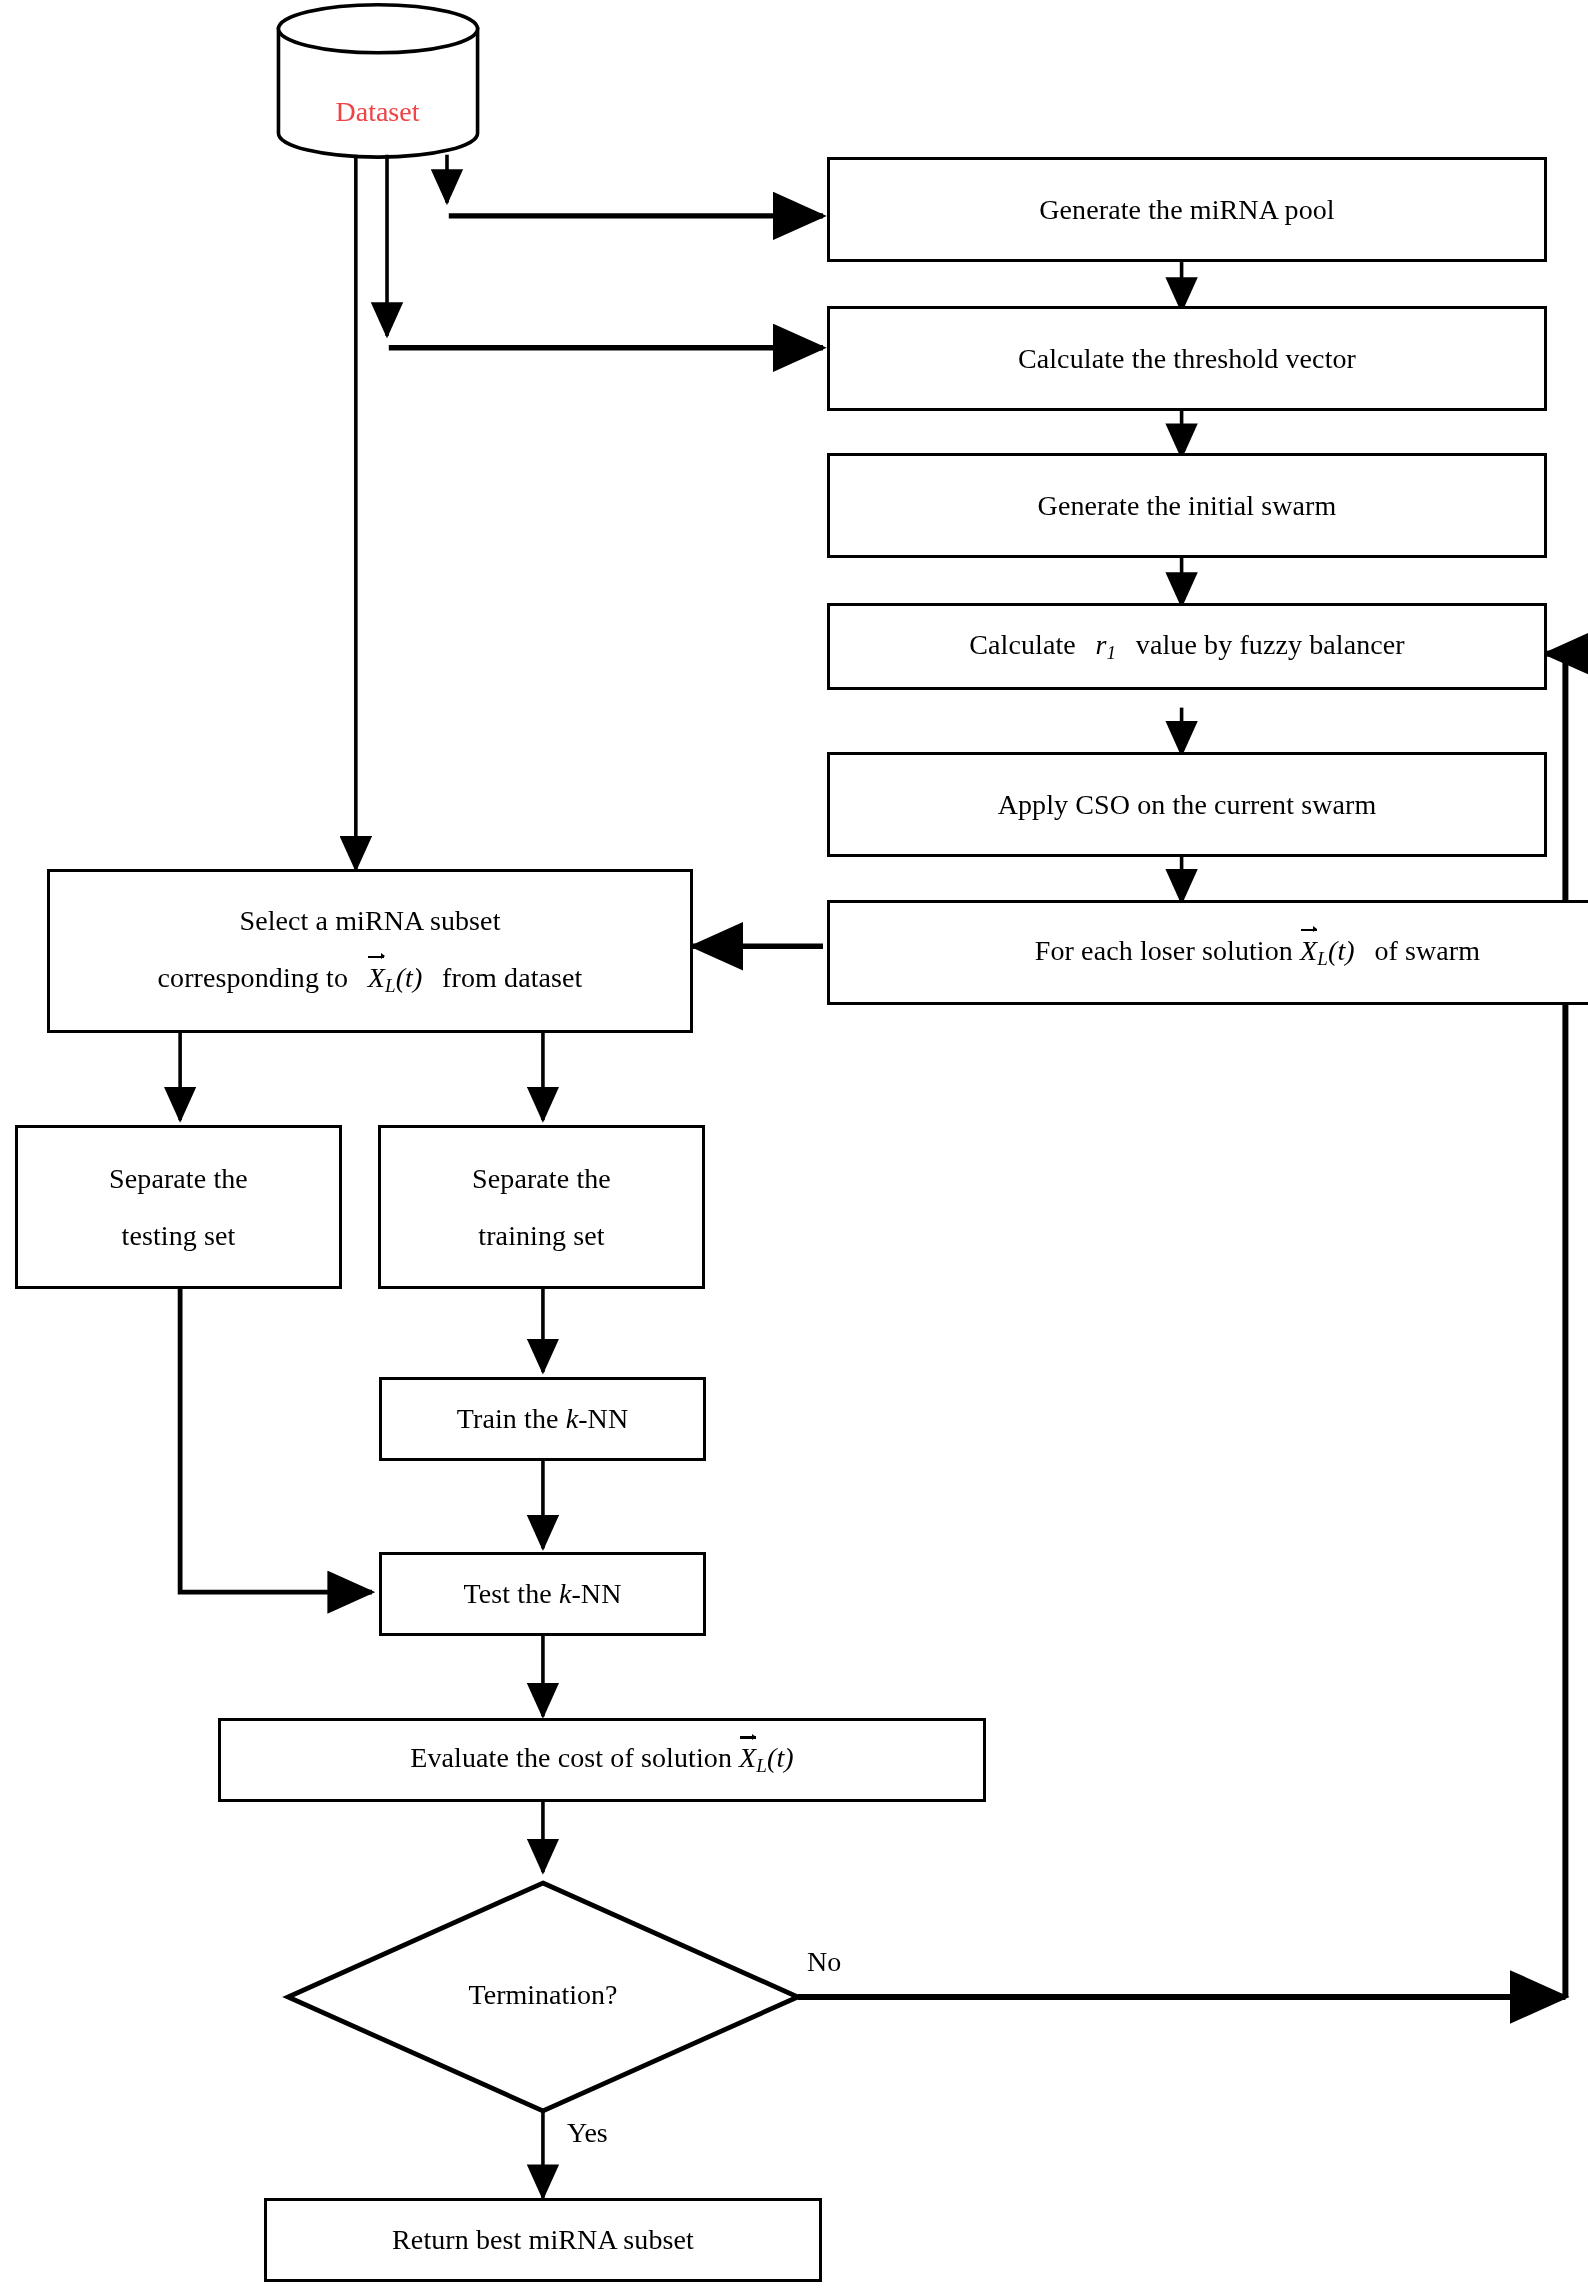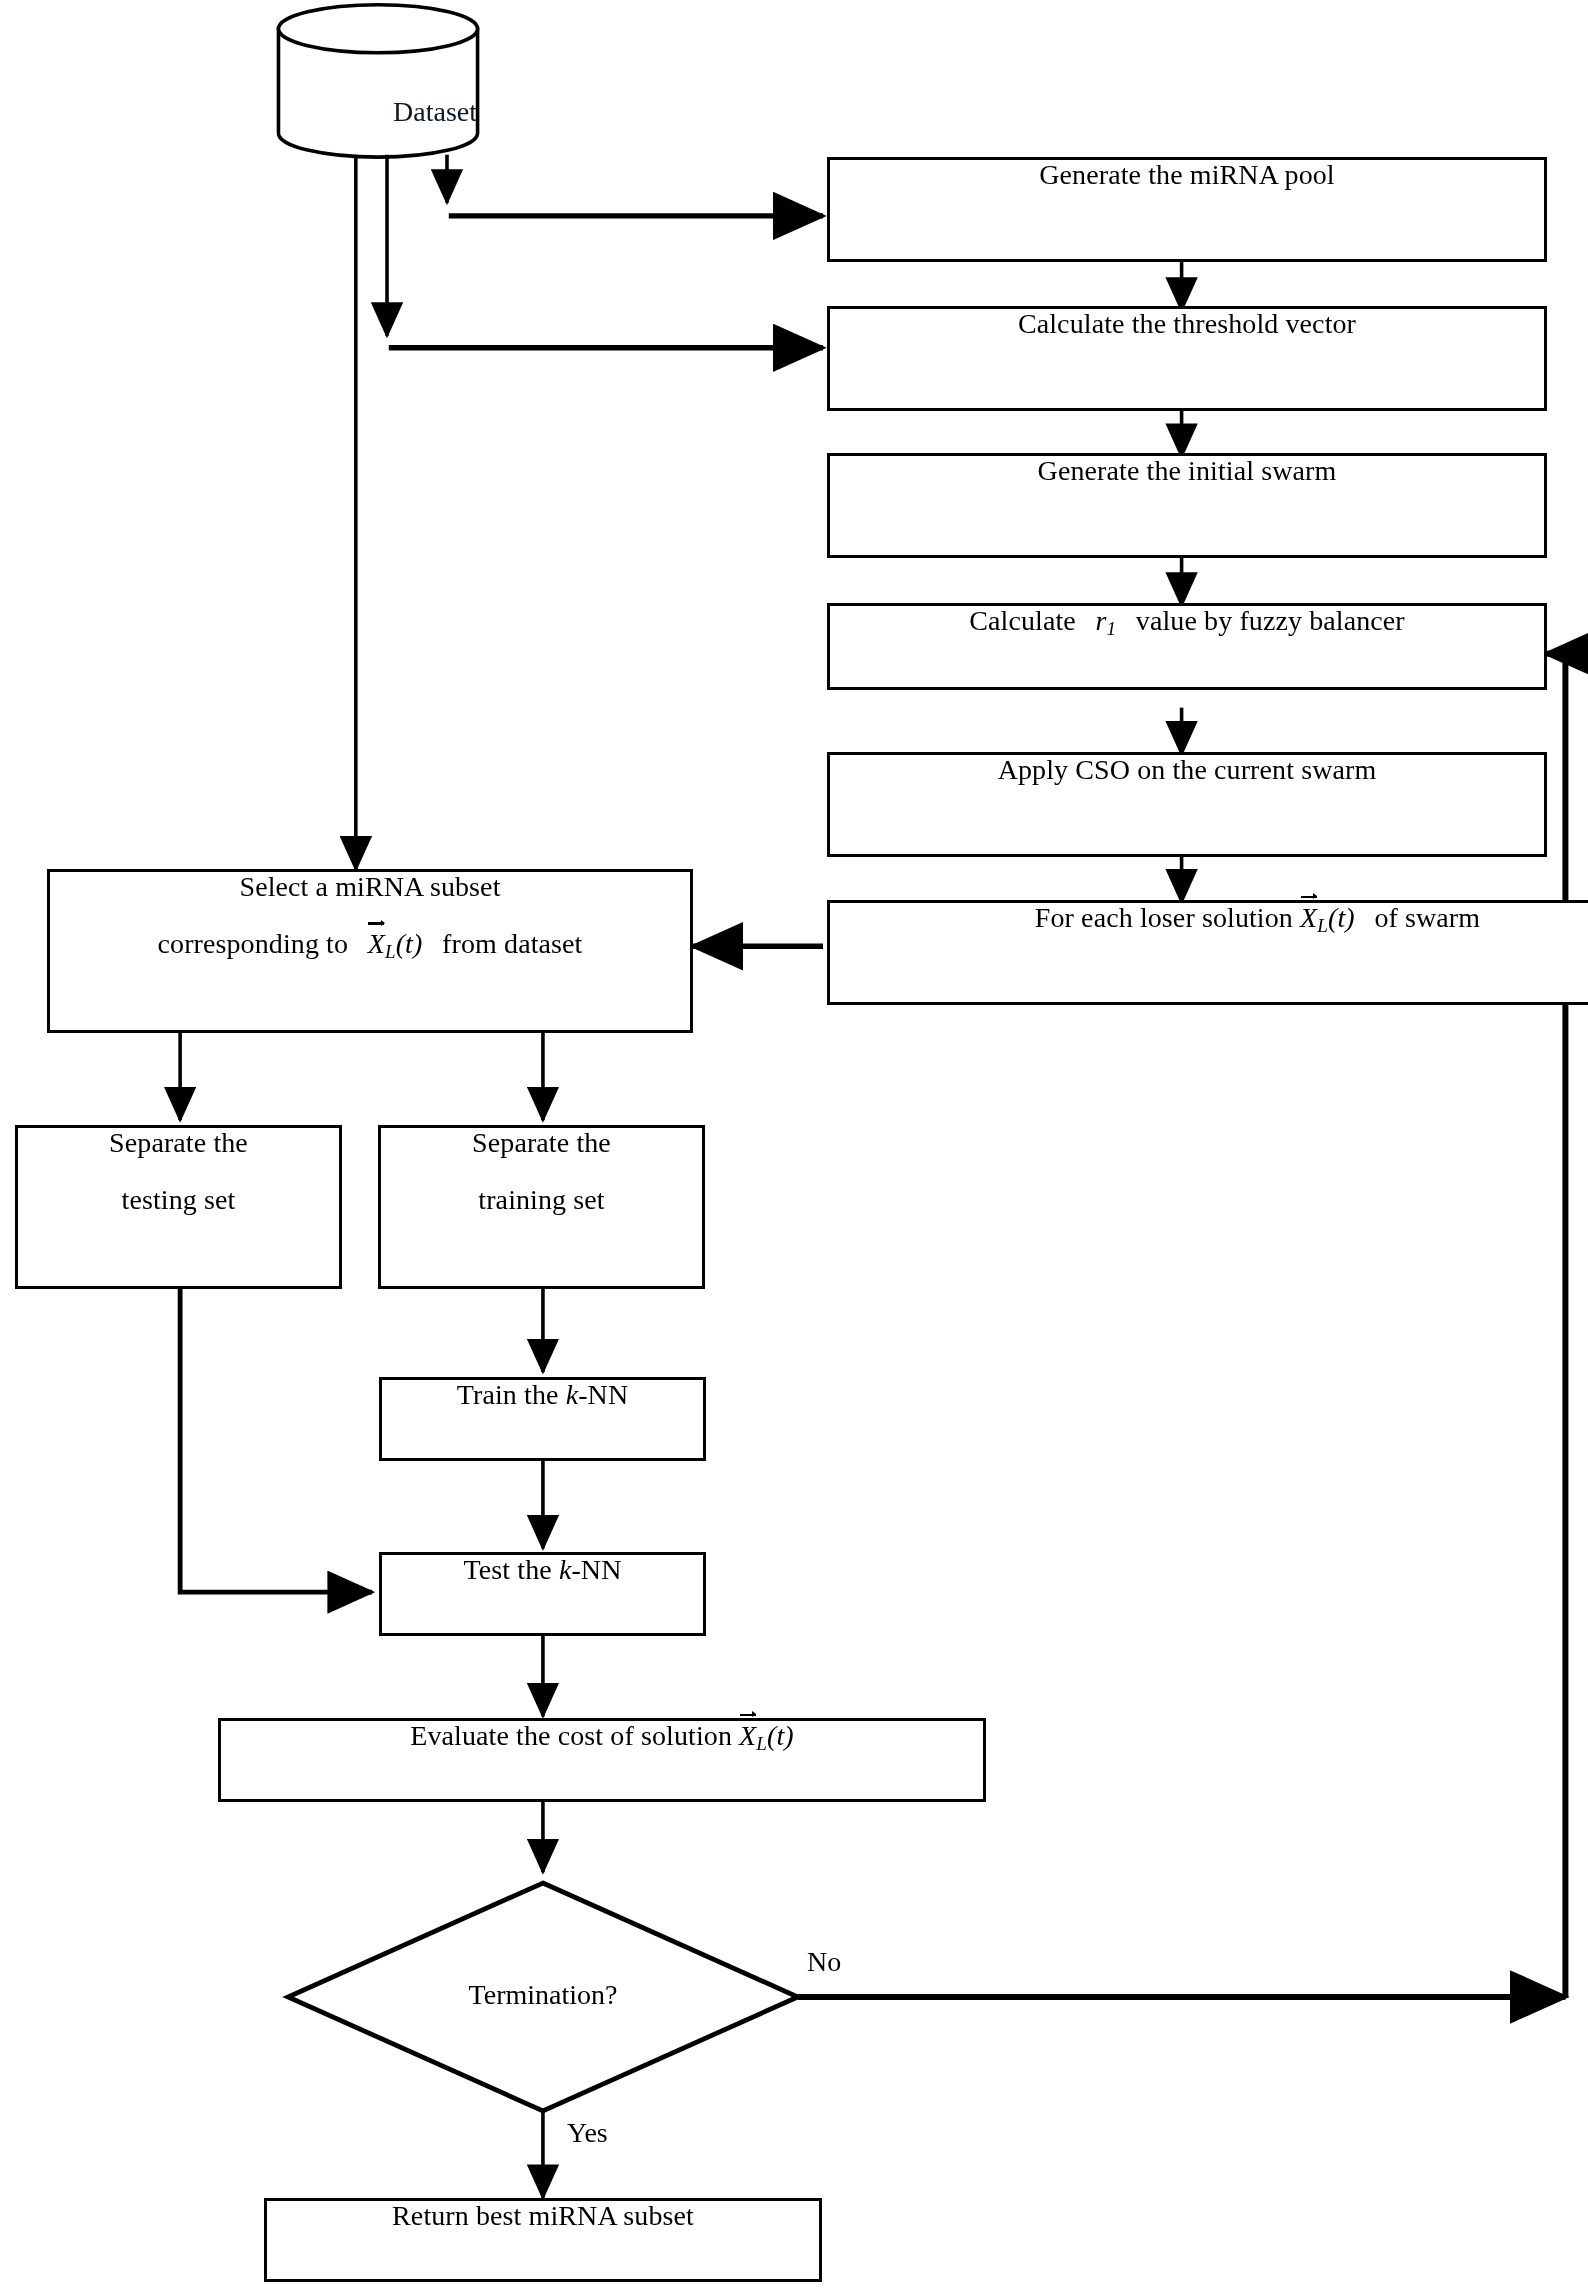--- a/index.html
+++ b/index.html
@@ -25,21 +25,21 @@
     height: 2295px;
   }
   .node-box {
     position: absolute;
     box-sizing: border-box;
     border: 3px solid #000000;
     background: #ffffff;
     display: flex;
     flex-direction: column;
     align-items: center;
-    justify-content: flex-start;
+    justify-content: center;
     text-align: center;
     color: #000000;
     font-size: 28px;
     line-height: 1.05;
     letter-spacing: 0.1px;
   }
   .node-box .line {
     display: block;
     white-space: nowrap;
   }
@@ -48,23 +48,23 @@
   }
   .edge-label {
     position: absolute;
     font-size: 28px;
     color: #000000;
     white-space: nowrap;
   }
   .cyl-label {
     position: absolute;
     font-size: 28px;
-    color: #0f172a;
-    white-space: nowrap;
-    text-align: right;
+    color: #ef4444;
+    white-space: nowrap;
+    text-align: center;
   }
   .diamond-label {
     position: absolute;
     font-size: 28px;
     color: #000000;
     white-space: nowrap;
   }
   .mvar {
     font-style: italic;
     font-family: "Liberation Serif", "DejaVu Serif", serif;

